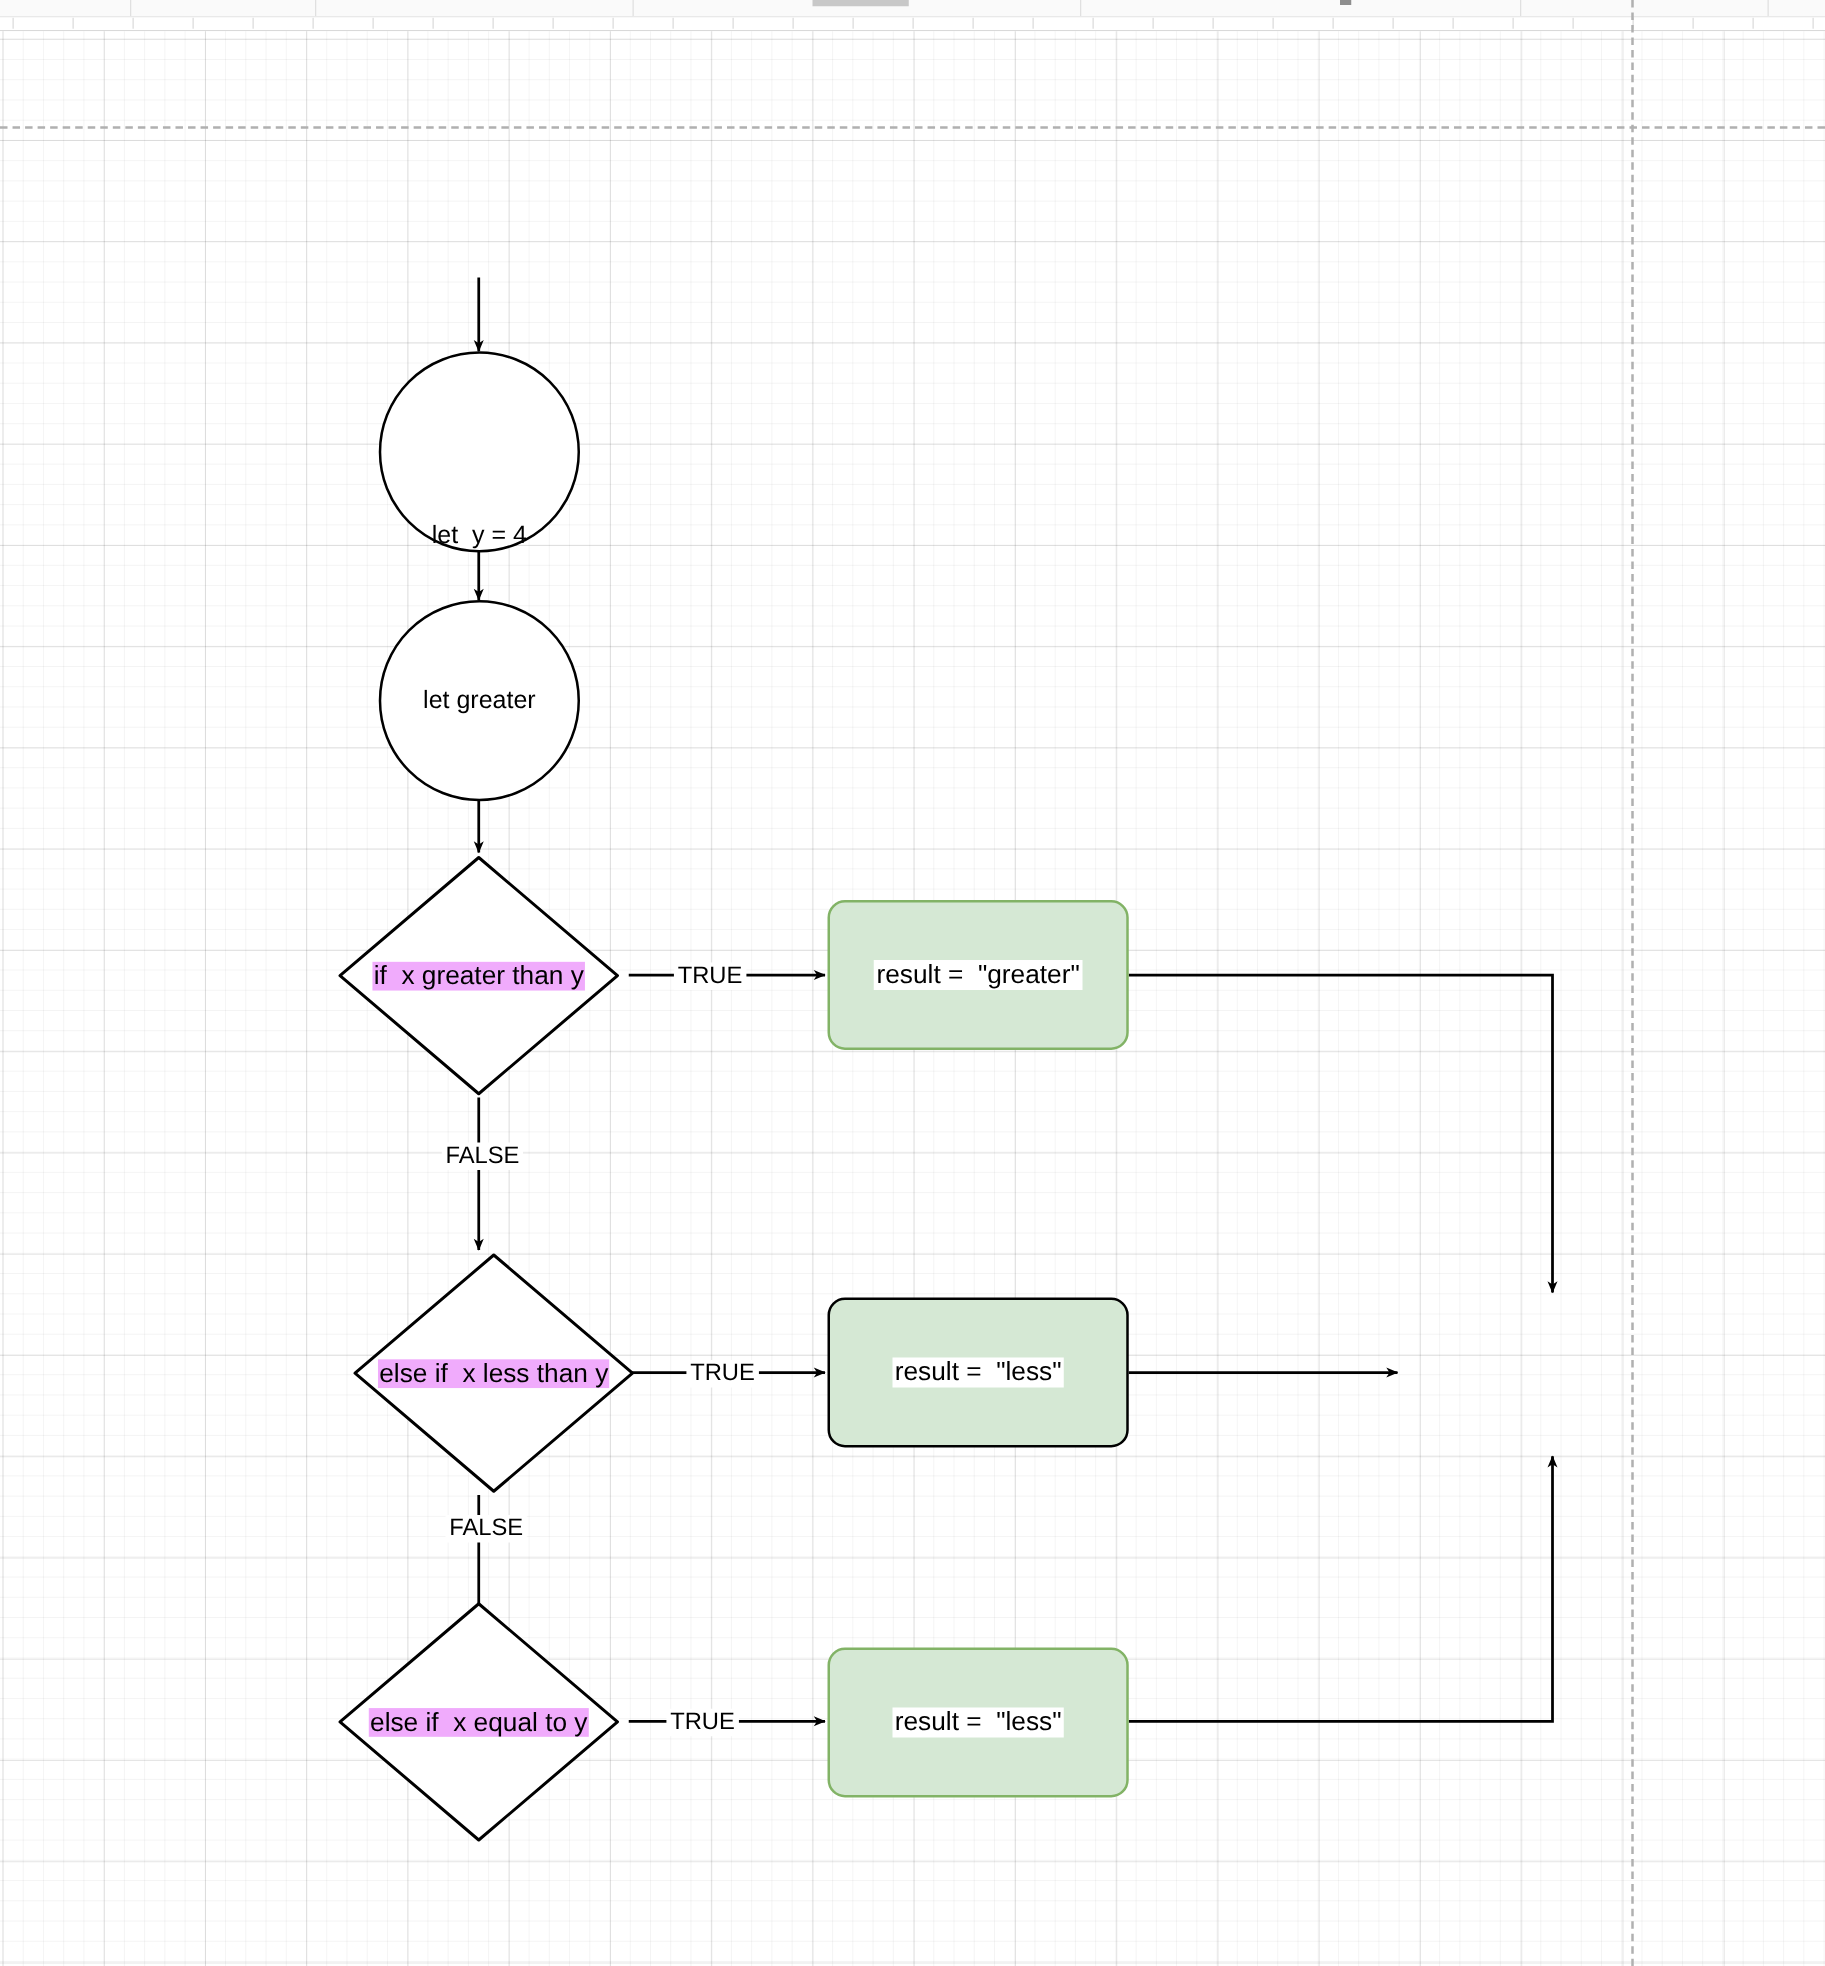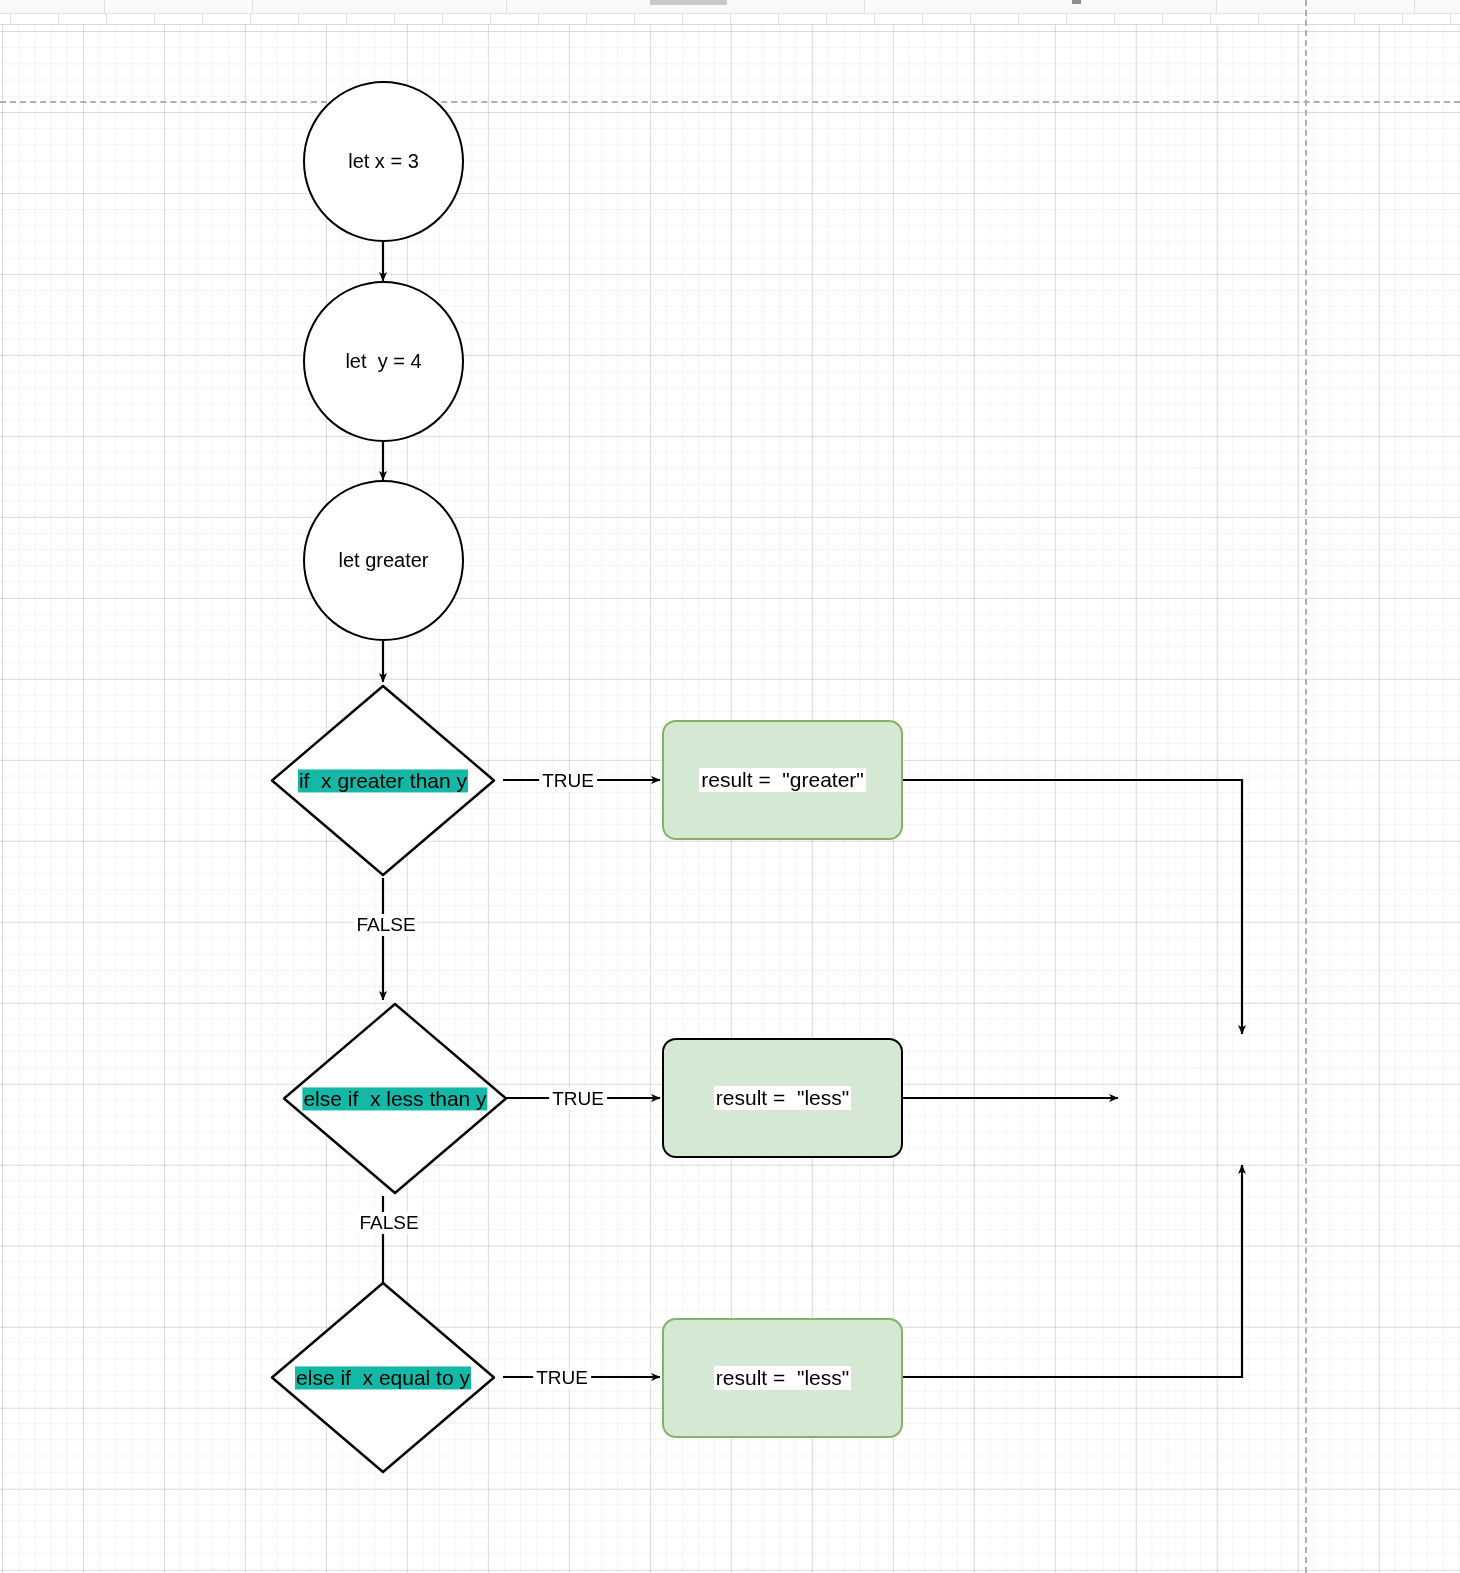--- a/index.html
+++ b/index.html
@@ -137,21 +137,21 @@
     height: 100%;
   }
   .diamond-label {
     position: absolute;
     left: 50%;
     top: 50%;
     transform: translate(-50%, -50%);
     font-size: 21px;
     color: #000000;
     white-space: pre;
-    background: #14b8a6;
+    background: #f0abfc;
     padding: 0 1px;
     line-height: 1.1;
   }
 
   .proc-node {
     border-radius: 14px;
     background: #d5e8d4;
     border: 2px solid #82b366;
   }
   .proc-node.selected-border {
@@ -267,25 +267,22 @@
       <path d="M 503 1377 L 660 1377"></path>
 
       <path d="M 903 780 L 1242 780 L 1242 1034"></path>
 
       <path d="M 903 1098 L 1118 1098"></path>
 
       <path d="M 903 1377 L 1242 1377 L 1242 1165"></path>
     </g>
   </svg>
 
-  <div class="node circle-node" style="left:303px; top:81px; width:161px; height:161px;">
-    <span class="nlabel">let x = 3</span>
-  </div>
-
-  <div class="node circle-node" style="left:303px; top:281px; width:161px; height:161px;">
+
+  <div class="node circle-node" style="left:303px; top:281px; width:161px; height:161px;align-items:flex-end;">
     <span class="nlabel">let  y = 4</span>
   </div>
 
   <div class="node circle-node" style="left:303px; top:480px; width:161px; height:161px;">
     <span class="nlabel">let greater</span>
   </div>
 
   <div class="diamond-wrap" style="left:268px; top:682px; width:230px; height:197px;">
     <svg class="diamond-shape" viewBox="0 0 230 197">
       <path d="M 115 4 L 226 98.5 L 115 193 L 4 98.5 Z" fill="#ffffff" stroke="#000000" stroke-width="2.4" stroke-linejoin="round" style="stroke-linejoin:round"></path>

